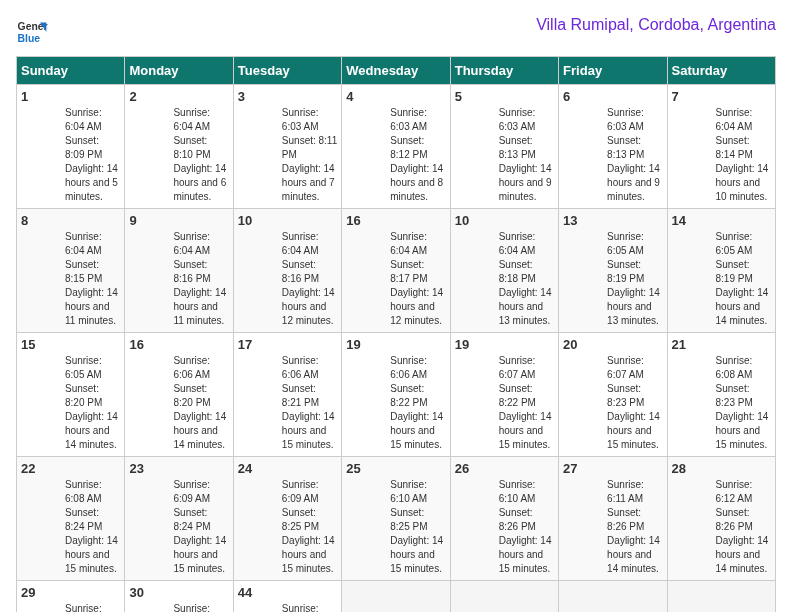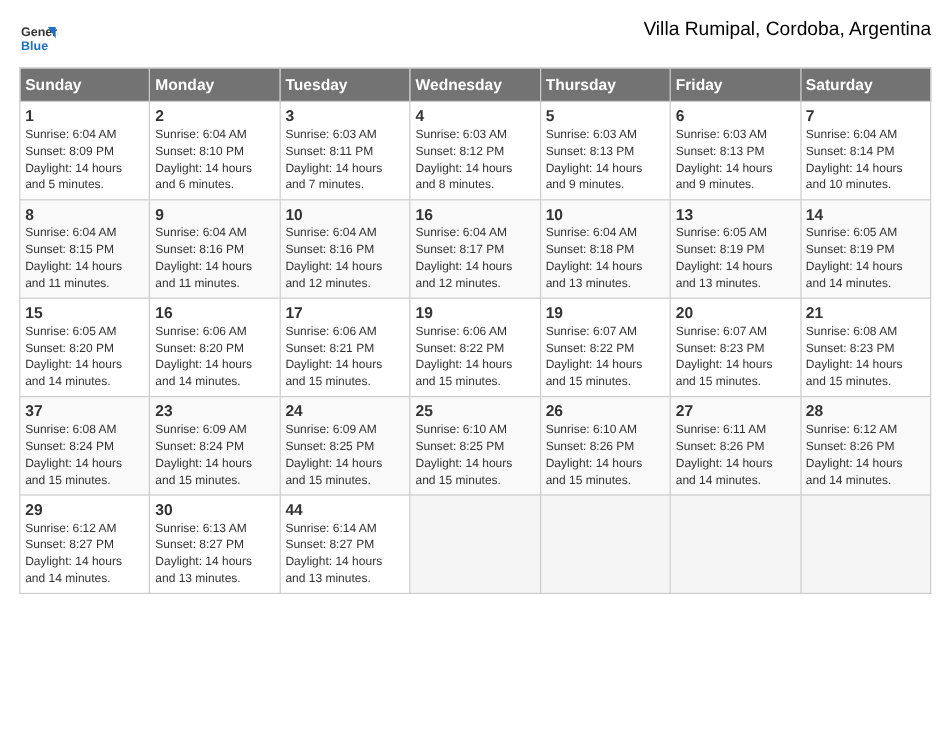--- a/index.html
+++ b/index.html
@@ -28,29 +28,29 @@
     .title-area {
       text-align: right;
     }
     .month-title {
       font-size: 36px;
       font-weight: bold;
       color: #333;
     }
     .location-title {
       font-size: 16px;
-      color: #000000;
+      color: #6d28d9;
     }
     table {
       width: 100%;
       border-collapse: collapse;
       table-layout: fixed;
     }
     th {
-      background-color: #737373;
+      background-color: #0f766e;
       color: #fff;
       font-size: 13px;
       font-weight: bold;
       padding: 6px 4px;
       text-align: left;
       border: 1px solid #ccc;
       margin-left: 28px;
     }
     td {
       border: 1px solid #ccc;
@@ -67,20 +67,21 @@
     .day-number {
       font-size: 13px;
       font-weight: bold;
       display: block;
       margin-bottom: 2px;
     }
     .day-info {
       font-size: 10px;
       line-height: 1.4;
       color: #333;
+      margin-left: 44px;
     }
     tr:nth-child(even) td:not(.empty) {
       background: #f9f9f9;
     }
   </style>
 </head>
 <body>
 
 <div class="header-area">
   <div class="logo">
@@ -277,21 +278,21 @@
         <span class="day-number">21</span>
         <div class="day-info">
           Sunrise: 6:08 AM<br>
           Sunset: 8:23 PM<br>
           Daylight: 14 hours and 15 minutes.
         </div>
       </td>
       </tr>
       <tr>
         <td>
-        <span class="day-number">37</span>
+        <span class="day-number">22</span>
         <div class="day-info">
           Sunrise: 6:08 AM<br>
           Sunset: 8:24 PM<br>
           Daylight: 14 hours and 15 minutes.
         </div>
       </td>
         <td>
         <span class="day-number">23</span>
         <div class="day-info">
           Sunrise: 6:09 AM<br>

